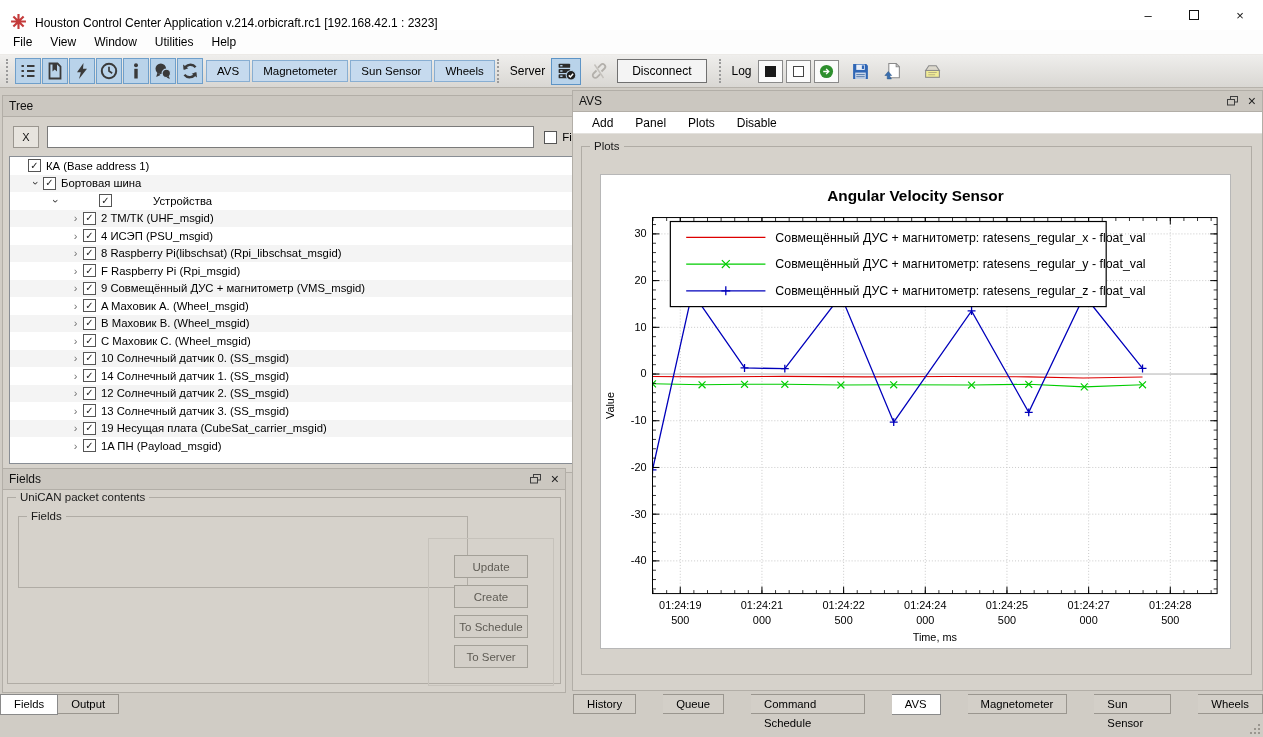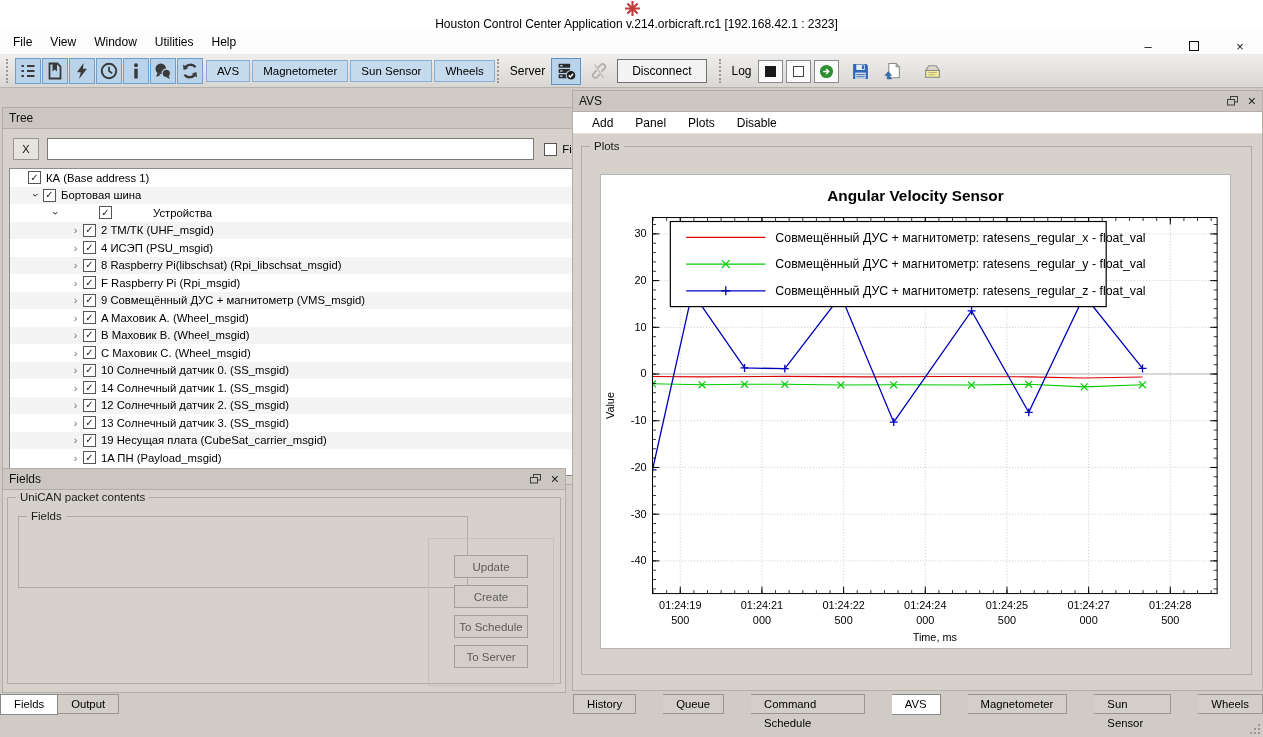--- a/index.html
+++ b/index.html
@@ -1,20 +1,20 @@
 <!DOCTYPE html>
 <html><head>
 <meta charset="utf-8">
 <style>
   * { margin:0; padding:0; box-sizing:border-box; font-family:"Liberation Sans", sans-serif; }
   html,body { width:1263px; height:737px; overflow:hidden; background:#d0ccc5; }
   #app { position:relative; width:1263px; height:737px; background:#d0ccc5; }
 
   
-  .titlebar { height:30px; background:#ffffff; display:flex; align-items:center; padding-left:10px;flex-direction:column; }
+  .titlebar { height:30px; background:#ffffff; display:flex; align-items:flex-end; padding-left:10px; }
   .app-icon { width:17px; height:17px; margin-right:8px; }
   .title-text { font-size:12px; color:#000; }
   .win-controls { margin-left:auto; display:flex; height:30px; }
   .win-btn { width:46px; height:30px; display:flex; align-items:center; justify-content:center; font-size:13px; color:#111; cursor:default; }
   .win-btn .sq { width:10px; height:10px; border:1px solid #111; display:block; }
 
   
   .menubar { height:25px; background:#fdfdfd; display:flex; align-items:center; padding-left:4px; border-bottom:1px solid #eceae7; }
   .menu-item { padding:3px 9px; font-size:12px; color:#000; }
 
@@ -39,21 +39,21 @@
   .right-col { position:absolute; left:570px; top:0; right:0; bottom:0; }
 
   .dock { position:absolute; background:#d6d2cb; border:1px solid #b2aea7; }
   .dock-header { height:21px; background:#cbc7c0; border-bottom:1px solid #b2aea7; display:flex; align-items:center; padding:0 6px; }
   .dock-title { font-size:12px; color:#111; }
   .dock-icons { margin-left:auto; display:flex; align-items:center; gap:10px; }
   .float-ic svg { width:11px; height:10px; display:block; }
   .close-ic { font-size:14px; line-height:10px; color:#222; }
 
   
-  #tree-dock { left:2px; top:19px; width:644px; height:378px; }
+  #tree-dock { left:2px; top:7px; width:644px; height:378px; }
   .filter-row { display:flex; align-items:center; padding:9px 8px 8px 10px; }
   .xclear-btn { width:26px; height:22px; background:#e7e4de; border:1px solid #9a968f; font-size:11px; display:flex; align-items:center; justify-content:center; color:#111; }
   .filter-input { flex:1; height:22px; margin:0 10px 0 8px; border:1px solid #7a7a7a; background:#fff; font-size:12px; padding:0 4px; }
   .chk { width:13px; height:13px; border:1px solid #555; background:#fff; display:inline-flex; align-items:center; justify-content:center; font-size:10px; color:#1a1a1a; flex:0 0 13px; }
   .chk.checked::after { content:"✓"; margin-top:-1px; }
   .chk-label { font-size:11.5px; margin-left:5px; color:#000; white-space:nowrap; }
 
   .tree-box { position:absolute; left:6px; right:6px; top:60px; bottom:8px; background:#fff; border:1px solid #888d94; overflow:hidden; }
   .tree-inner { position:absolute; left:0; top:0; right:15px; bottom:0; overflow:hidden; }
   .tree-header { height:18px; line-height:18px; font-size:11.5px; padding-left:5px; color:#000; }

